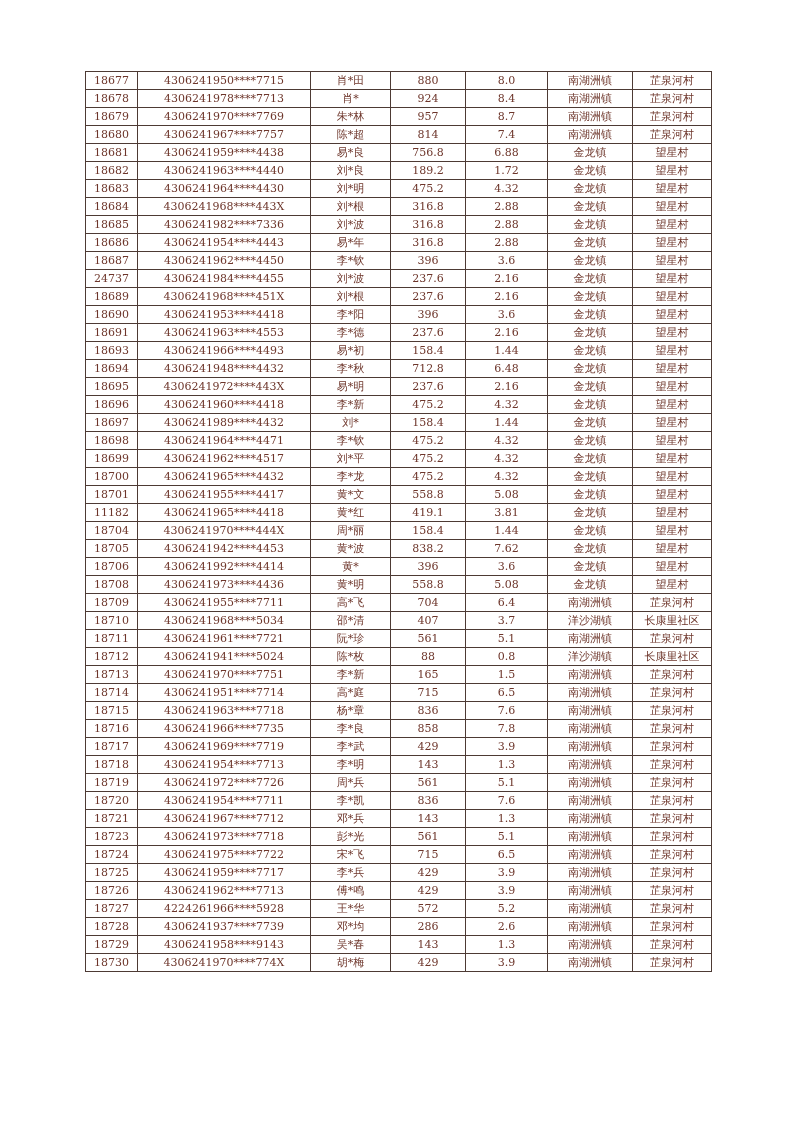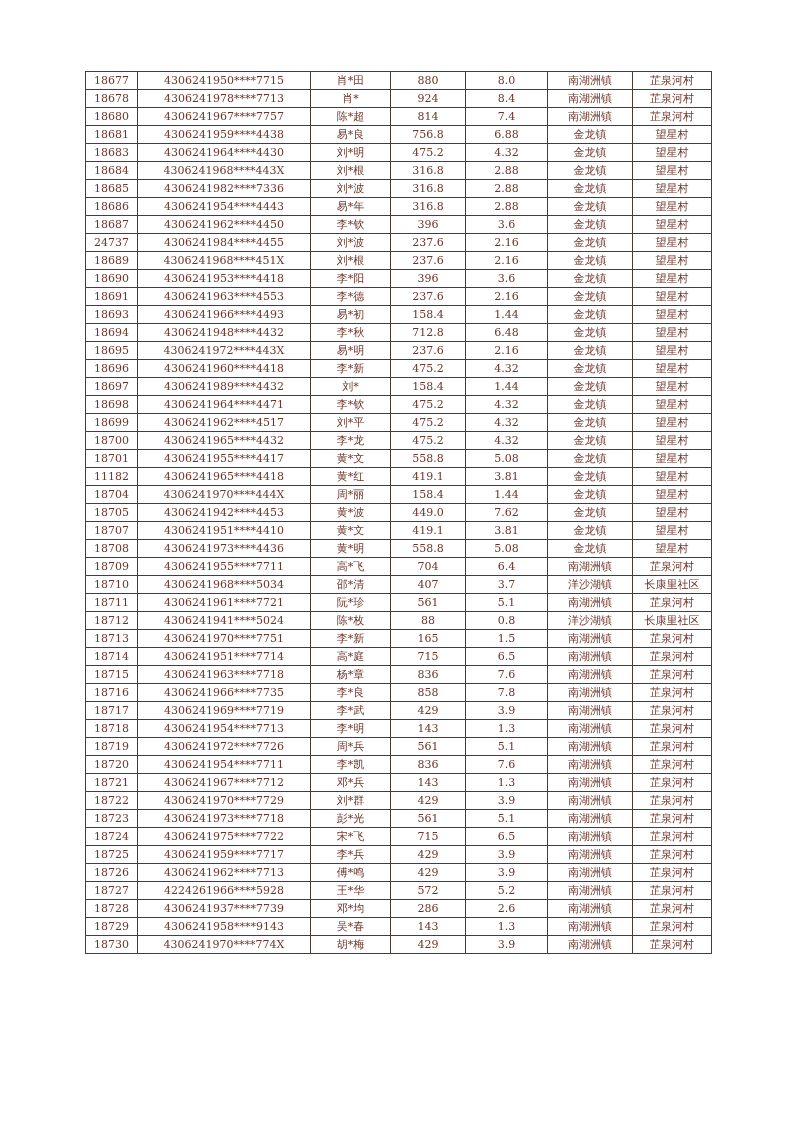--- a/index.html
+++ b/index.html
@@ -74,38 +74,56 @@
         <tr>
           <td>18678</td>
           <td>4306241978****7713</td>
           <td>肖*</td>
           <td>924</td>
           <td>8.4</td>
           <td>南湖洲镇</td>
           <td>芷泉河村</td>
         </tr>
         <tr>
+          <td>18679</td>
+          <td>4306241970****7769</td>
+          <td>朱*林</td>
+          <td>957</td>
+          <td>8.7</td>
+          <td>南湖洲镇</td>
+          <td>芷泉河村</td>
+        </tr>
+        <tr>
           <td>18680</td>
           <td>4306241967****7757</td>
           <td>陈*超</td>
           <td>814</td>
           <td>7.4</td>
           <td>南湖洲镇</td>
           <td>芷泉河村</td>
         </tr>
         <tr>
           <td>18681</td>
           <td>4306241959****4438</td>
           <td>易*良</td>
           <td>756.8</td>
           <td>6.88</td>
           <td>金龙镇</td>
           <td>望星村</td>
         </tr>
         <tr>
+          <td>18682</td>
+          <td>4306241963****4440</td>
+          <td>刘*良</td>
+          <td>189.2</td>
+          <td>1.72</td>
+          <td>金龙镇</td>
+          <td>望星村</td>
+        </tr>
+        <tr>
           <td>18683</td>
           <td>4306241964****4430</td>
           <td>刘*明</td>
           <td>475.2</td>
           <td>4.32</td>
           <td>金龙镇</td>
           <td>望星村</td>
         </tr>
         <tr>
           <td>18684</td>
@@ -275,31 +293,31 @@
           <td>周*丽</td>
           <td>158.4</td>
           <td>1.44</td>
           <td>金龙镇</td>
           <td>望星村</td>
         </tr>
         <tr>
           <td>18705</td>
           <td>4306241942****4453</td>
           <td>黄*波</td>
-          <td>449.0</td>
+          <td>838.2</td>
           <td>7.62</td>
           <td>金龙镇</td>
           <td>望星村</td>
         </tr>
         <tr>
-          <td>18707</td>
-          <td>4306241951****4410</td>
-          <td>黄*文</td>
-          <td>419.1</td>
-          <td>3.81</td>
+          <td>18706</td>
+          <td>4306241992****4414</td>
+          <td>黄*</td>
+          <td>396</td>
+          <td>3.6</td>
           <td>金龙镇</td>
           <td>望星村</td>
         </tr>
         <tr>
           <td>18708</td>
           <td>4306241973****4436</td>
           <td>黄*明</td>
           <td>558.8</td>
           <td>5.08</td>
           <td>金龙镇</td>
@@ -416,29 +434,20 @@
         <tr>
           <td>18721</td>
           <td>4306241967****7712</td>
           <td>邓*兵</td>
           <td>143</td>
           <td>1.3</td>
           <td>南湖洲镇</td>
           <td>芷泉河村</td>
         </tr>
         <tr>
-          <td>18722</td>
-          <td>4306241970****7729</td>
-          <td>刘*群</td>
-          <td>429</td>
-          <td>3.9</td>
-          <td>南湖洲镇</td>
-          <td>芷泉河村</td>
-        </tr>
-        <tr>
           <td>18723</td>
           <td>4306241973****7718</td>
           <td>彭*光</td>
           <td>561</td>
           <td>5.1</td>
           <td>南湖洲镇</td>
           <td>芷泉河村</td>
         </tr>
         <tr>
           <td>18724</td>

